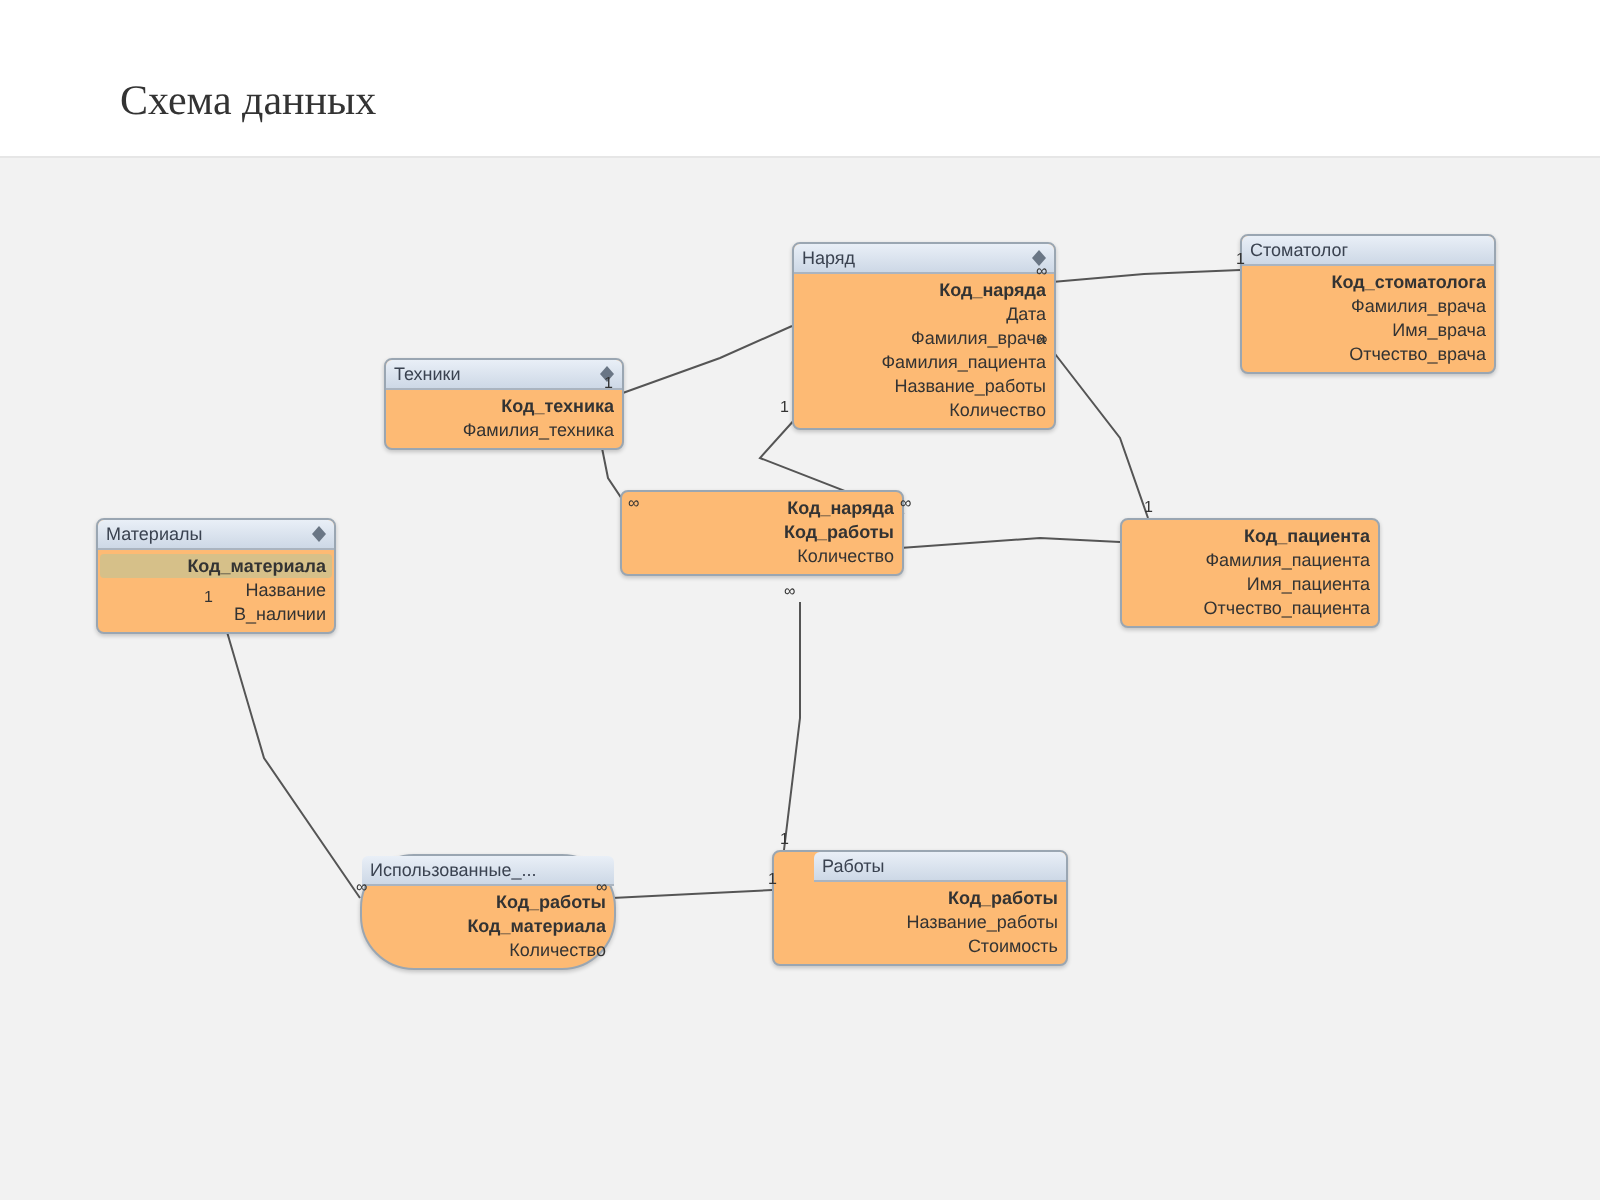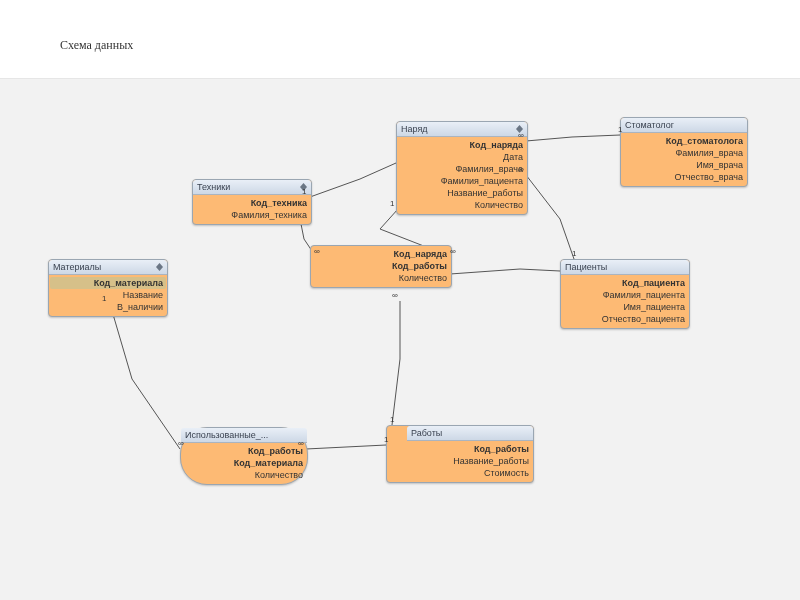--- a/index.html
+++ b/index.html
@@ -8,21 +8,21 @@
     width: 800px;
     height: 600px;
     font-family: "Segoe UI", Tahoma, sans-serif;
     background: #ffffff;
     overflow: hidden;
   }
   .page-title {
     position: absolute;
     left: 60px;
     top: 38px;
-    font-size: 12px;
+    font-size: 21px;
     color: #333;
     font-family: Georgia, "Times New Roman", serif;
   }
   .canvas {
     position: absolute;
     left: 0;
     top: 78px;
     width: 800px;
     height: 522px;
     background: #f2f2f2;
@@ -176,23 +176,20 @@
         <span>Стоматолог</span>
       </div>
       <div class="t-body">
         <div class="fld pk">Код_стоматолога</div>
         <div class="fld">Фамилия_врача</div>
         <div class="fld">Имя_врача</div>
         <div class="fld">Отчество_врача</div>
       </div>
     </div>
     <div class="table" style="left: 560px; top: 180px; width: 128px;">
-      <div class="t-head">
-        <span>Пациенты</span>
-      </div>
       <div class="t-body">
         <div class="fld pk">Код_пациента</div>
         <div class="fld">Фамилия_пациента</div>
         <div class="fld">Имя_пациента</div>
         <div class="fld">Отчество_пациента</div>
       </div>
     </div>
     <div class="table" style="left: 180px; top: 348px; width: 126px; border-radius: 27px;">
       <div class="t-head">
         <span>Использованные_...</span>

